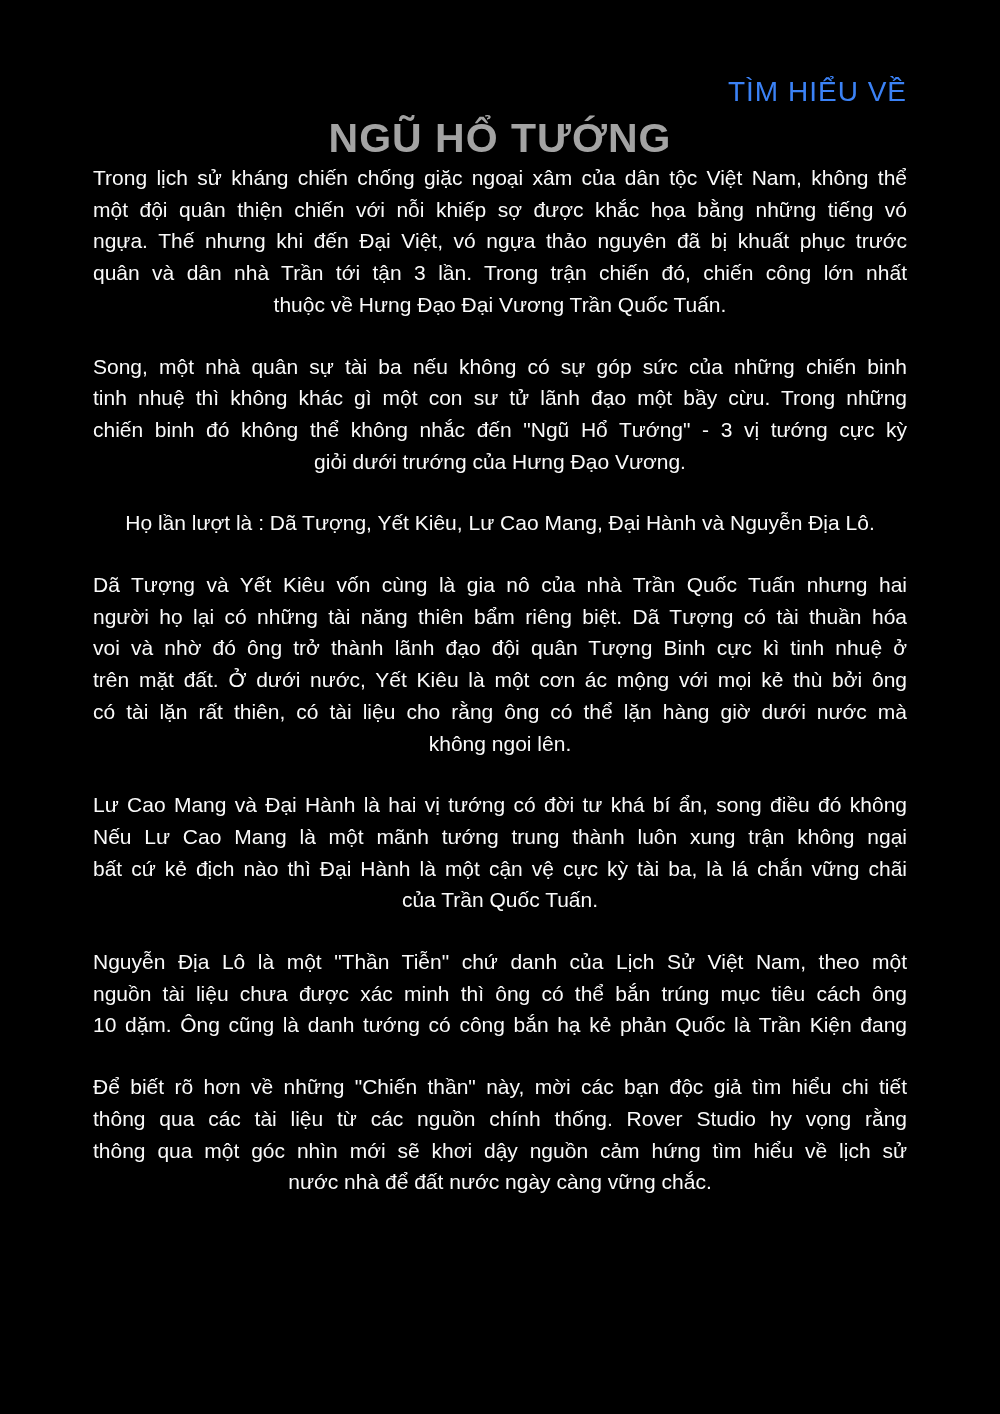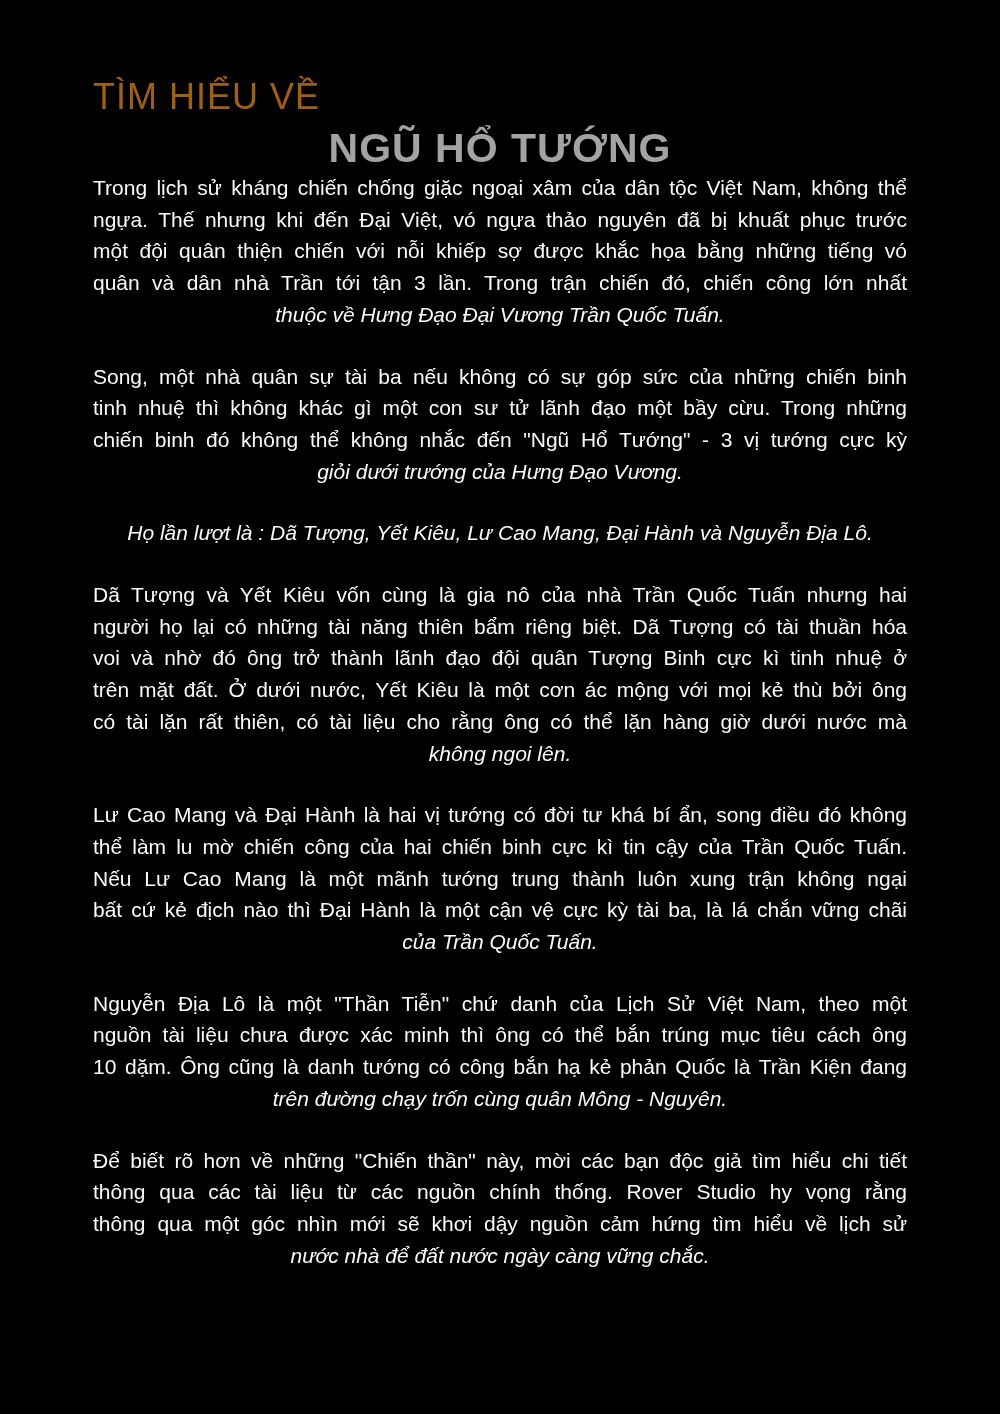--- a/index.html
+++ b/index.html
@@ -13,25 +13,25 @@
     font-family: "Liberation Sans", sans-serif;
     -webkit-font-smoothing: antialiased;
   }
   .doc {
     width: 814px;
     margin: 0 auto;
     padding-top: 76px;
     color: #fafafa;
   }
   .kicker {
-    text-align: left;
-    font-size: 36px;
+    text-align: right;
+    font-size: 28px;
     font-weight: 400;
     letter-spacing: 1px;
-    color: #a16207;
+    color: #3b82f6;
   }
   .title {
     text-align: center;
     font-size: 41px;
     font-weight: 700;
     letter-spacing: 1px;
     margin: 7px 0 0 0;
     color: #a3a3a3;
   }
   .body-text {
@@ -43,38 +43,37 @@
   }
   .ln {
     display: block;
     text-align: justify;
     text-align-last: justify;
     white-space: normal;
   }
   .ln.center {
     text-align: left;
     text-align-last: center;
-    font-style: italic;
   }
 </style>
 </head>
 <body>
 
 <main class="doc">
   <header>
     <div class="kicker">TÌM HIỂU VỀ</div>
     <h1 class="title">NGŨ HỔ TƯỚNG</h1>
   </header>
 
   <section class="body-text">
 
     <p class="para">
       <span class="ln">Trong lịch sử kháng chiến chống giặc ngoại xâm của dân tộc Việt Nam, không thể</span>
+      <span class="ln">một đội quân thiện chiến với nỗi khiếp sợ được khắc họa bằng những tiếng vó</span>
       <span class="ln">ngựa. Thế nhưng khi đến Đại Việt, vó ngựa thảo nguyên đã bị khuất phục trước</span>
-      <span class="ln">một đội quân thiện chiến với nỗi khiếp sợ được khắc họa bằng những tiếng vó</span>
       <span class="ln">quân và dân nhà Trần tới tận 3 lần. Trong trận chiến đó, chiến công lớn nhất</span>
       <span class="ln center">thuộc về Hưng Đạo Đại Vương Trần Quốc Tuấn.</span>
     </p>
 
     <p class="para">
       <span class="ln">Song, một nhà quân sự tài ba nếu không có sự góp sức của những chiến binh</span>
       <span class="ln">tinh nhuệ thì không khác gì một con sư tử lãnh đạo một bầy cừu. Trong những</span>
       <span class="ln">chiến binh đó không thể không nhắc đến "Ngũ Hổ Tướng" - 3 vị tướng cực kỳ</span>
       <span class="ln center">giỏi dưới trướng của Hưng Đạo Vương.</span>
     </p>
@@ -87,31 +86,29 @@
       <span class="ln">Dã Tượng và Yết Kiêu vốn cùng là gia nô của nhà Trần Quốc Tuấn nhưng hai</span>
       <span class="ln">người họ lại có những tài năng thiên bẩm riêng biệt. Dã Tượng có tài thuần hóa</span>
       <span class="ln">voi và nhờ đó ông trở thành lãnh đạo đội quân Tượng Binh cực kì tinh nhuệ ở</span>
       <span class="ln">trên mặt đất. Ở dưới nước, Yết Kiêu là một cơn ác mộng với mọi kẻ thù bởi ông</span>
       <span class="ln">có tài lặn rất thiên, có tài liệu cho rằng ông có thể lặn hàng giờ dưới nước mà</span>
       <span class="ln center">không ngoi lên.</span>
     </p>
 
     <p class="para">
       <span class="ln">Lư Cao Mang và Đại Hành là hai vị tướng có đời tư khá bí ẩn, song điều đó không</span>
-      <span class="ln">thể làm lu mờ chiến công của hai chiến binh cực kì tin cậy của Trần Quốc Tuấn.</span>
       <span class="ln">Nếu Lư Cao Mang là một mãnh tướng trung thành luôn xung trận không ngại</span>
       <span class="ln">bất cứ kẻ địch nào thì Đại Hành là một cận vệ cực kỳ tài ba, là lá chắn vững chãi</span>
       <span class="ln center">của Trần Quốc Tuấn.</span>
     </p>
 
     <p class="para">
       <span class="ln">Nguyễn Địa Lô là một "Thần Tiễn" chứ danh của Lịch Sử Việt Nam, theo một</span>
       <span class="ln">nguồn tài liệu chưa được xác minh thì ông có thể bắn trúng mục tiêu cách ông</span>
       <span class="ln">10 dặm. Ông cũng là danh tướng có công bắn hạ kẻ phản Quốc là Trần Kiện đang</span>
-      <span class="ln center">trên đường chạy trốn cùng quân Mông - Nguyên.</span>
     </p>
 
     <p class="para">
       <span class="ln">Để biết rõ hơn về những "Chiến thần" này, mời các bạn độc giả tìm hiểu chi tiết</span>
       <span class="ln">thông qua các tài liệu từ các nguồn chính thống. Rover Studio hy vọng rằng</span>
       <span class="ln">thông qua một góc nhìn mới sẽ khơi dậy nguồn cảm hứng tìm hiểu về lịch sử</span>
       <span class="ln center">nước nhà để đất nước ngày càng vững chắc.</span>
     </p>
 
   </section>

